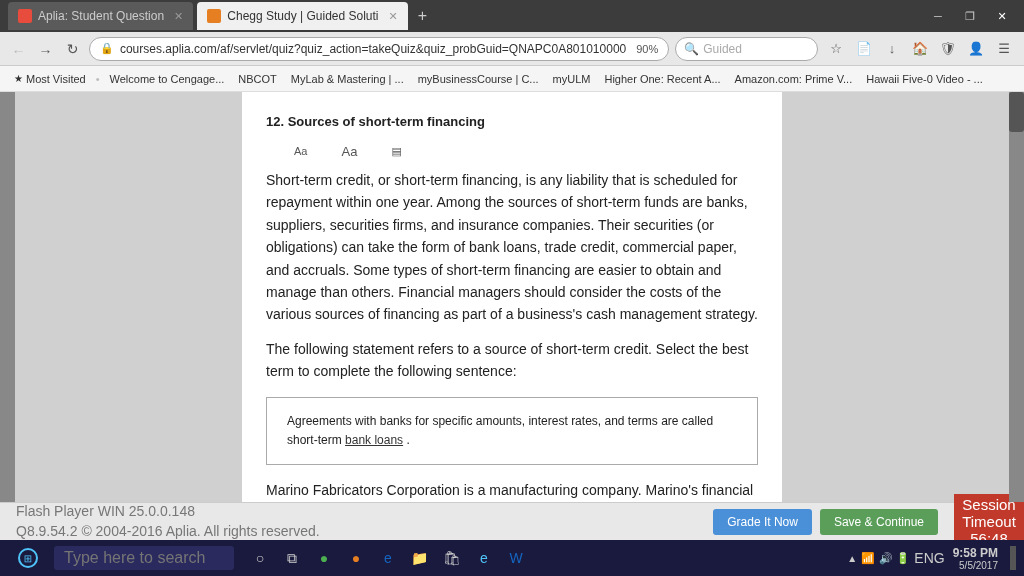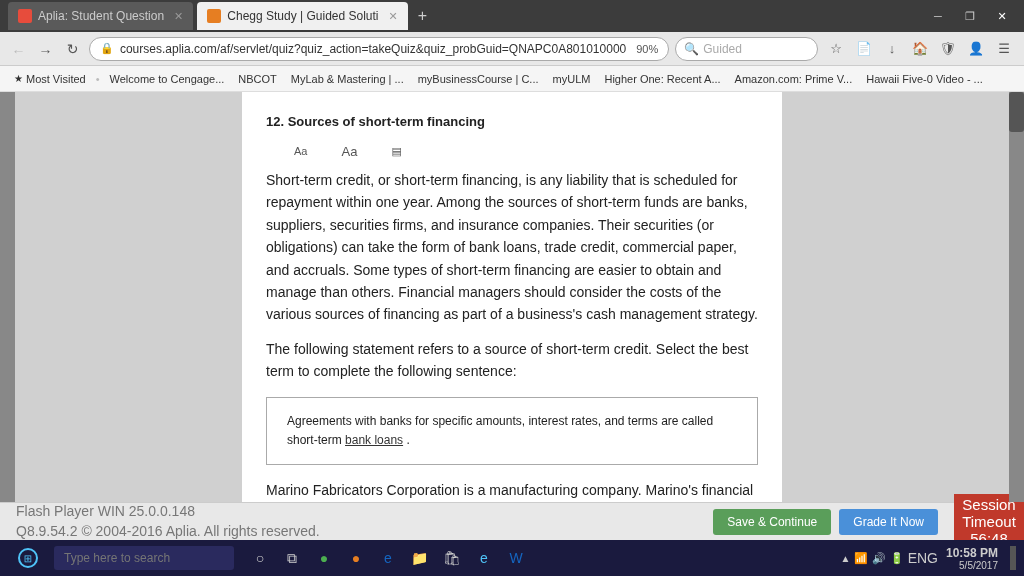--- a/index.html
+++ b/index.html
@@ -57,21 +57,21 @@
     .font-controls { display: flex; align-items: center; gap: 6px; float: right; }
     .font-btn { font-size: 11px; cursor: pointer; color: #555; margin-left: 28px; }
     .footer-btn { padding: 6px 14px; font-size: 12px; border: none; cursor: pointer; border-radius: 3px; }
     .grade-btn { background: #4a90d9; color: #fff; }
     .save-btn { background: #5a9e5a; color: #fff; }
 
     
     .taskbar { background: #1a1a3e; height: 36px; display: flex; align-items: center; padding: 0 8px; gap: 6px; }
     .start-btn { width: 40px; height: 28px; display: flex; align-items: center; justify-content: center; cursor: pointer; }
     .start-circle { width: 20px; height: 20px; border-radius: 50%; border: 2px solid #4fc3f7; display: flex; align-items: center; justify-content: center; }
-    .taskbar-search { background: #2a2a5e; border: none; color: #888; font-size: 12px; padding: 4px 10px; border-radius: 3px; width: 180px; height: 24px; }
+    .taskbar-search { background: #2a2a5e; border: none; color: #888; font-size: 16px; padding: 4px 10px; border-radius: 3px; width: 180px; height: 24px; }
     .taskbar-icons { display: flex; gap: 8px; margin: 0 8px; }
     .taskbar-icon { width: 24px; height: 24px; display: flex; align-items: center; justify-content: center; cursor: pointer; color: #ccc; font-size: 14px; }
     .taskbar-tray { margin-left: auto; display: flex; align-items: center; gap: 8px; color: #ccc; font-size: 11px; }
     .time-display { text-align: right; }
     .time { font-size: 12px; font-weight: bold; }
     .date { font-size: 10px; }
     .tray-icons { display: flex; gap: 4px; align-items: center; }
     .quiz-footer-bar { background: #e8e8e8; height: 38px; display: flex; align-items: center; padding: 0; border-top: 1px solid #ccc; }
     .footer-left { flex: 1; font-size: 14px; color: #777; padding-left: 16px; line-height: 1.4; }
     .footer-right { display: flex; gap: 8px; padding-right: 16px; }
@@ -200,22 +200,22 @@
         <div class="scroll-handle"></div>
       </div>
     </div>
 
     <div class="quiz-footer-bar">
       <div class="footer-left">
         <div>Flash Player WIN 25.0.0.148</div>
         <div>Q8.9.54.2 © 2004-2016 Aplia. All rights reserved.</div>
       </div>
       <div class="footer-right">
+        <button class="footer-btn grade-btn">Grade It Now</button>
         <button class="footer-btn save-btn">Save &amp; Continue</button>
-        <button class="footer-btn grade-btn">Grade It Now</button>
       </div>
       <div class="session-box">
         <div>Session<br>Timeout</div>
         <div>56:48</div>
       </div>
     </div>
   </div>
 
   <div class="taskbar">
     <div class="start-btn">
@@ -237,19 +237,19 @@
     </div>
     <div class="taskbar-tray">
       <div class="tray-icons">
         <span style="font-size:10px;cursor:pointer;">▲</span>
         <span style="font-size:11px;">📶</span>
         <span style="font-size:11px;">🔊</span>
         <span style="font-size:11px;">🔋</span>
         <span style="font-size:14px;">ENG</span>
       </div>
       <div class="time-display">
-        <div class="time">10:58 PM</div>
+        <div class="time">9:58 PM</div>
         <div class="date">5/5/2017</div>
       </div>
       <span style="width:6px;background:#555;height:24px;display:inline-block;margin-left:4px;cursor:pointer;"></span>
     </div>
   </div>
 </div>
 
 </body></html>

